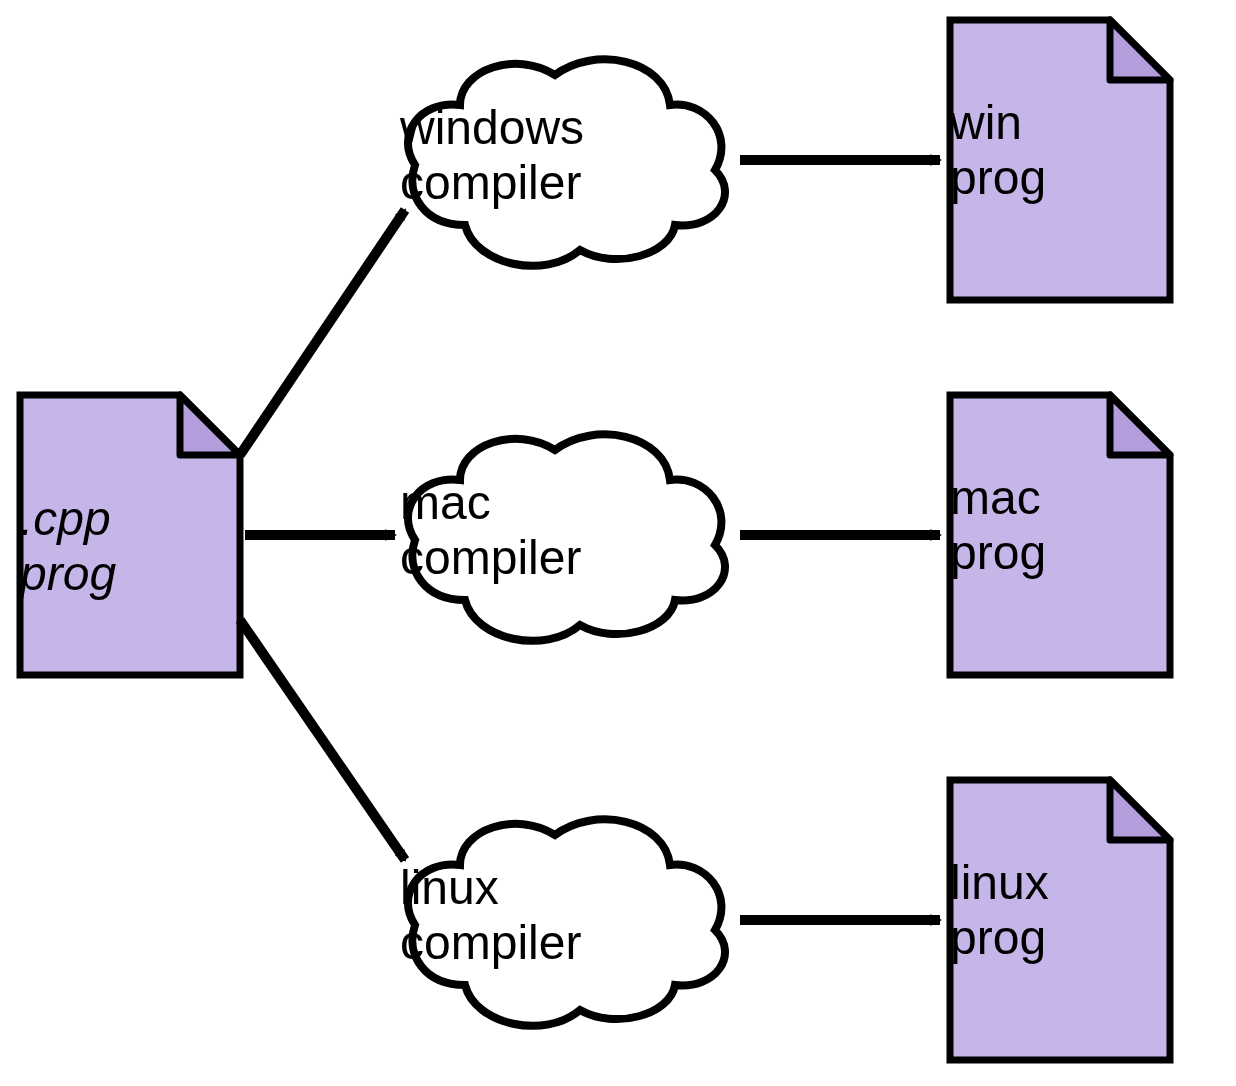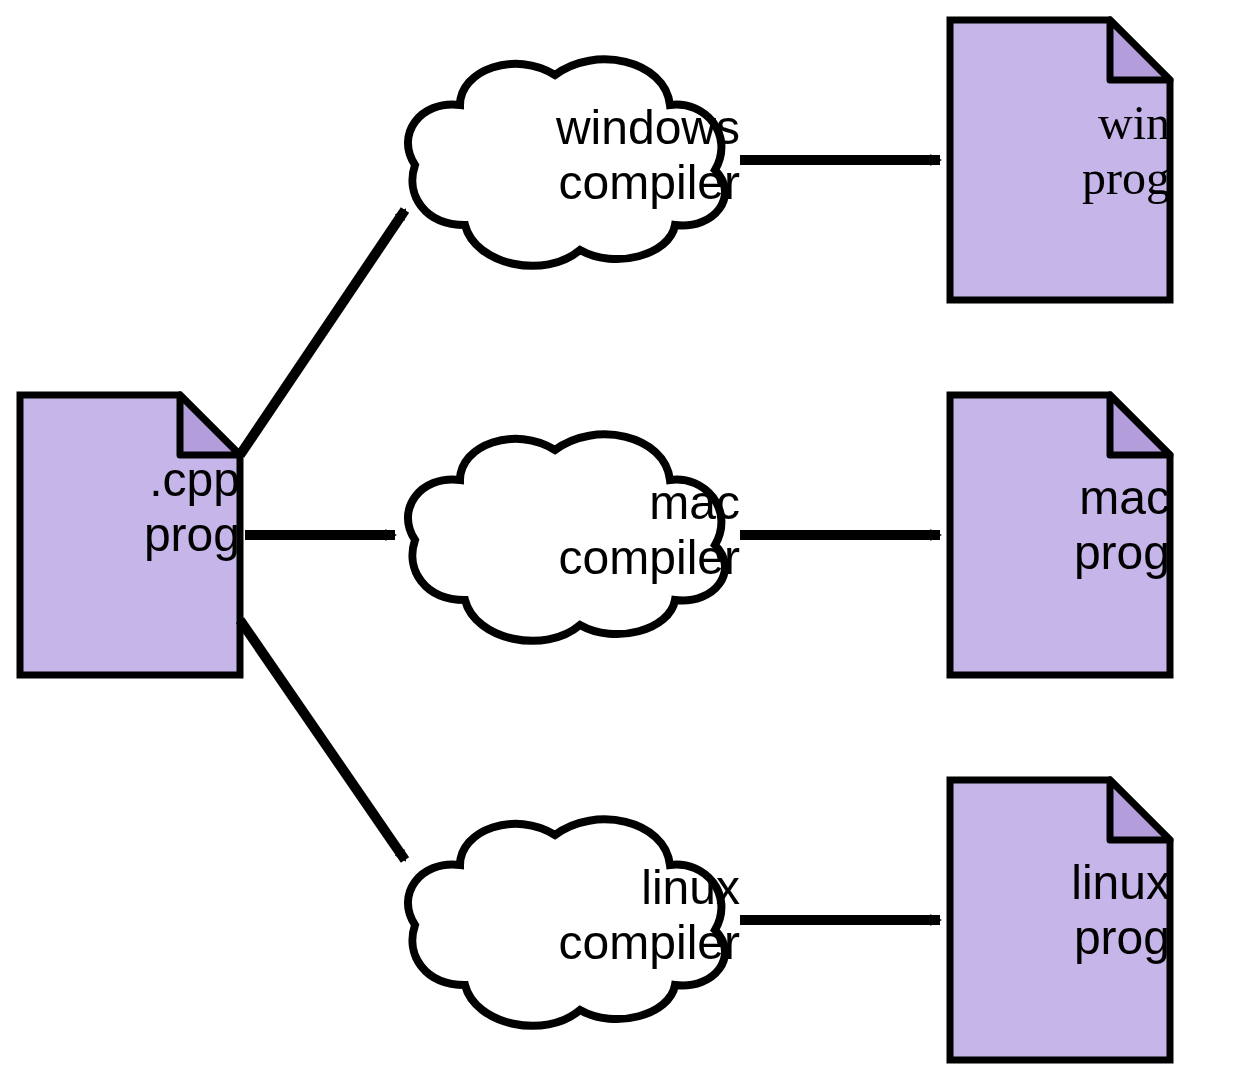--- a/index.html
+++ b/index.html
@@ -12,21 +12,21 @@
       position: relative;
     }
     svg {
       position: absolute;
       top: 0;
       left: 0;
     }
     .label {
       position: absolute;
       font-size: 48px;
-      text-align: right;
+      text-align: left;
       color: black;
       line-height: 1.15;
       pointer-events: none;
     }
   </style>
 </head>
 <body>
 
 <svg width="1236" height="1086" viewBox="0 0 1236 1086">
   <defs>
@@ -90,39 +90,39 @@
     <line x1="740" y1="160" x2="940" y2="160" stroke="#000" stroke-width="10" marker-end="url(#arrowhead)"></line>
   </g>
   <g>
     <line x1="740" y1="535" x2="940" y2="535" stroke="#000" stroke-width="10" marker-end="url(#arrowhead)"></line>
   </g>
   <g>
     <line x1="740" y1="920" x2="940" y2="920" stroke="#000" stroke-width="10" marker-end="url(#arrowhead)"></line>
   </g>
 </svg>
 
-<div class="label" style="left:20px; top:452px; width:220px;">
+<div class="label" style="left:20px; top:491px; width:220px;font-style:italic;">
   <span>.cpp</span><br>
   <span>prog</span>
 </div>
 
 <div class="label" style="left:400px; top:100px; width:340px;">
   <span>windows</span><br>
   <span>compiler</span>
 </div>
 <div class="label" style="left:400px; top:475px; width:340px;">
   <span>mac</span><br>
   <span>compiler</span>
 </div>
 <div class="label" style="left:400px; top:860px; width:340px;">
   <span>linux</span><br>
   <span>compiler</span>
 </div>
 
-<div class="label" style="left:950px; top:95px; width:220px;font-family:Liberation Serif, serif;">
+<div class="label" style="left:950px; top:95px; width:220px;">
   <span>win</span><br>
   <span>prog</span>
 </div>
 <div class="label" style="left:950px; top:470px; width:220px;">
   <span>mac</span><br>
   <span>prog</span>
 </div>
 <div class="label" style="left:950px; top:855px; width:220px;">
   <span>linux</span><br>
   <span>prog</span>

